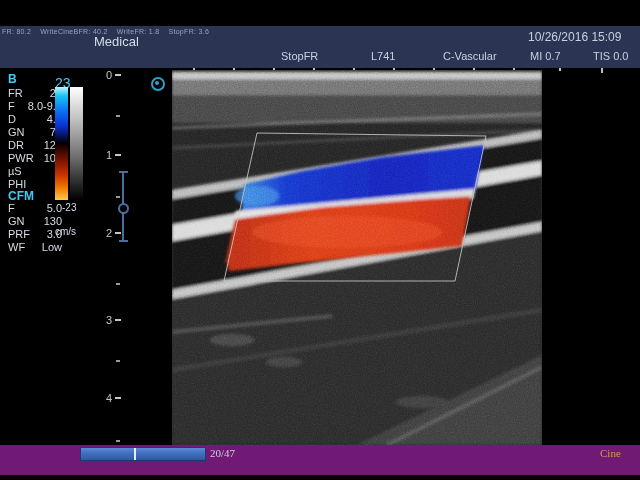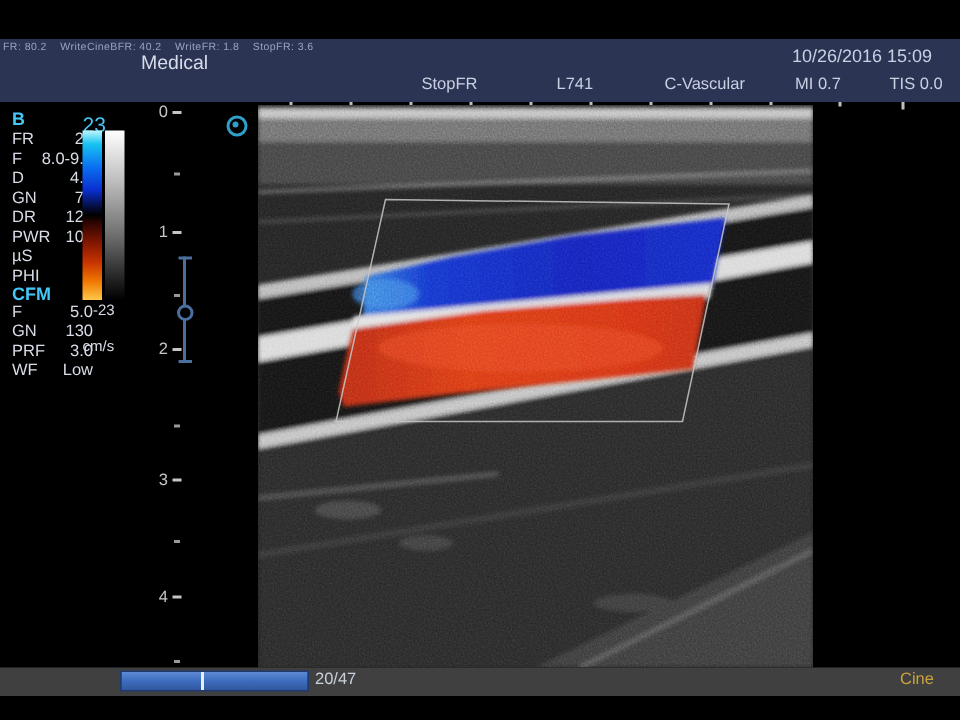--- a/index.html
+++ b/index.html
@@ -34,21 +34,21 @@
   #focus-line{position:absolute;left:22px;top:103px;width:2px;height:71px;background:#4a6f9f;}
   .fcap{position:absolute;left:19px;width:9px;height:2px;background:#4a6f9f;}
   #focus-circle{position:absolute;left:18px;top:135px;width:7px;height:7px;border:2px solid #4a6f9f;border-radius:50%;background:#000;}
   
   .ttick{position:absolute;top:68px;width:2px;background:#cfd4dc;opacity:.9;}
   
   #usimg{position:absolute;left:172px;top:70px;width:370px;height:375px;}
   #probe-marker{position:absolute;left:151px;top:77px;width:10px;height:10px;border:2px solid #2f9fc9;border-radius:50%;}
   #probe-marker i{position:absolute;left:2px;top:2px;width:4px;height:4px;border-radius:50%;background:#2f9fc9;display:block;}
   
-  #cinebar{position:absolute;left:0;top:445px;width:640px;height:19px;background:#404040;}
+  #cinebar{position:absolute;left:0;top:445px;width:640px;height:30px;background:#701a75;font-family:Liberation Serif, serif;}
   #progress{position:absolute;left:80px;top:2px;width:124px;height:12px;
     background:linear-gradient(to bottom,#5d8ad3 0%,#3f6fc1 45%,#31589e 100%);border:1px solid #1e3a6e;}
   #pmarker{position:absolute;top:0;width:2px;height:12px;background:#e8eef8;}
   #framecount{position:absolute;left:210px;top:2px;font-size:11px;color:#c8d0dc;}
   #cinelabel{position:absolute;left:600px;top:2px;font-size:11px;color:#c8a23c;}
 </style>
 </head>
 <body>
 
 <div id="stage">

